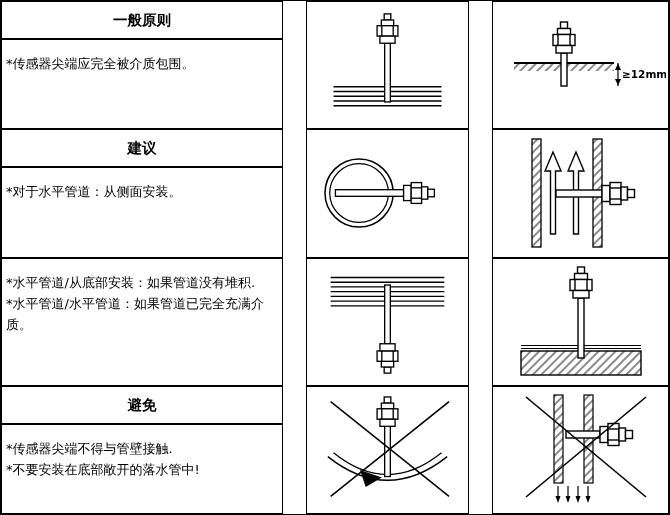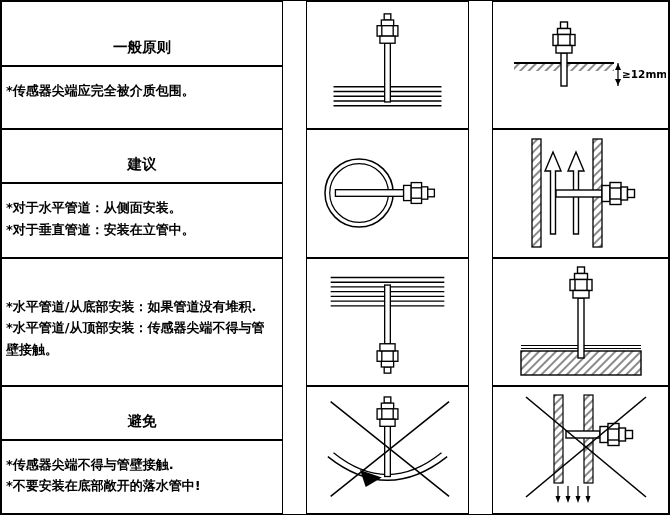--- a/index.html
+++ b/index.html
@@ -7,34 +7,34 @@
   body { font-family: "DejaVu Sans", "Liberation Sans", sans-serif; }
 
   .sheet {
     width: 670px; height: 515px;
     background: #fff;
     border: 1px solid #000;
     display: grid;
     grid-template-columns: 282px 186px 1fr;
     grid-template-rows: repeat(4, 1fr);
   }
-  .cell { border: 1px solid #000; background: #fff; overflow: hidden; justify-content: center; }
+  .cell { border: 1px solid #000; background: #fff; overflow: hidden; }
 
   .text-cell { display: flex; flex-direction: column; }
   .title {
     text-align: center;
     font-weight: bold;
     font-size: 14.5px;
     color: #000;
     padding: 9px 0 8px 0;
     border-bottom: 2px solid #000;
   }
   .body {
     padding: 13px 6px 0 4px;
-    font-weight: bold;
+    font-weight: normal;
     font-size: 13px;
     line-height: 1.65;
     color: #000;
   }
   .body div { margin: 0; }
 
   .diag-cell { display: flex; align-items: center; justify-content: center; margin-left: 23px; }
 
   .ink { fill: #ffffff; stroke: #000000; stroke-width: 1.4; }
   svg text { font-family: "DejaVu Sans", sans-serif; fill: #000; }
@@ -97,21 +97,20 @@
       <polygon points="119,64 125,64 122,57.5" fill="#000"></polygon>
       <polygon points="119,73 125,73 122,79.5" fill="#000"></polygon>
       <text x="126" y="72" font-size="10.5" font-weight="bold">≥12mm</text>
     </svg>
   </div>
 
   <div class="cell text-cell">
     <div class="title">建议</div>
     <div class="body">
       <div>*对于水平管道：从侧面安装。</div>
-      <div>*对于垂直管道：安装在立管中。</div>
     </div>
   </div>
   <div class="cell diag-cell">
     <svg width="170" height="118" viewBox="0 0 170 118">
       <circle cx="55" cy="59" r="36" fill="#fff" stroke="#000" stroke-width="1.6"></circle>
       <circle cx="55" cy="59" r="31" fill="#fff" stroke="#000" stroke-width="1.3"></circle>
       <rect class="ink" x="30" y="55.5" width="72" height="7"></rect>
       <use href="#sensorH" transform="translate(102,59)" class="ink"></use>
     </svg>
   </div>
@@ -122,21 +121,21 @@
       <path class="ink" d="M57,18 L49,37 L54.5,37 L54.5,100 L59.5,100 L59.5,37 L65,37 Z"></path>
       <path class="ink" d="M80,18 L72,37 L77.5,37 L77.5,100 L82.5,100 L82.5,37 L88,37 Z"></path>
       <rect class="ink" x="60" y="56" width="46" height="7"></rect>
       <use href="#sensorH" transform="translate(106,59.5)" class="ink"></use>
     </svg>
   </div>
 
   <div class="cell text-cell">
     <div class="body">
       <div>*水平管道/从底部安装：如果管道没有堆积.</div>
-      <div>*水平管道/从顶部安装：传感器尖端不得与管壁接触。</div>
+      <div>*水平管道/水平管道：如果管道已完全充满介质。</div>
     </div>
   </div>
   <div class="cell diag-cell">
     <svg width="170" height="118" viewBox="0 0 170 118">
       <g stroke="#000" stroke-width="1.4">
         <line x1="25" y1="12" x2="145" y2="12"></line>
         <line x1="25" y1="17" x2="145" y2="17"></line>
         <line x1="25" y1="22" x2="145" y2="22"></line>
         <line x1="25" y1="27" x2="145" y2="27"></line>
         <line x1="25" y1="32" x2="145" y2="32"></line>

